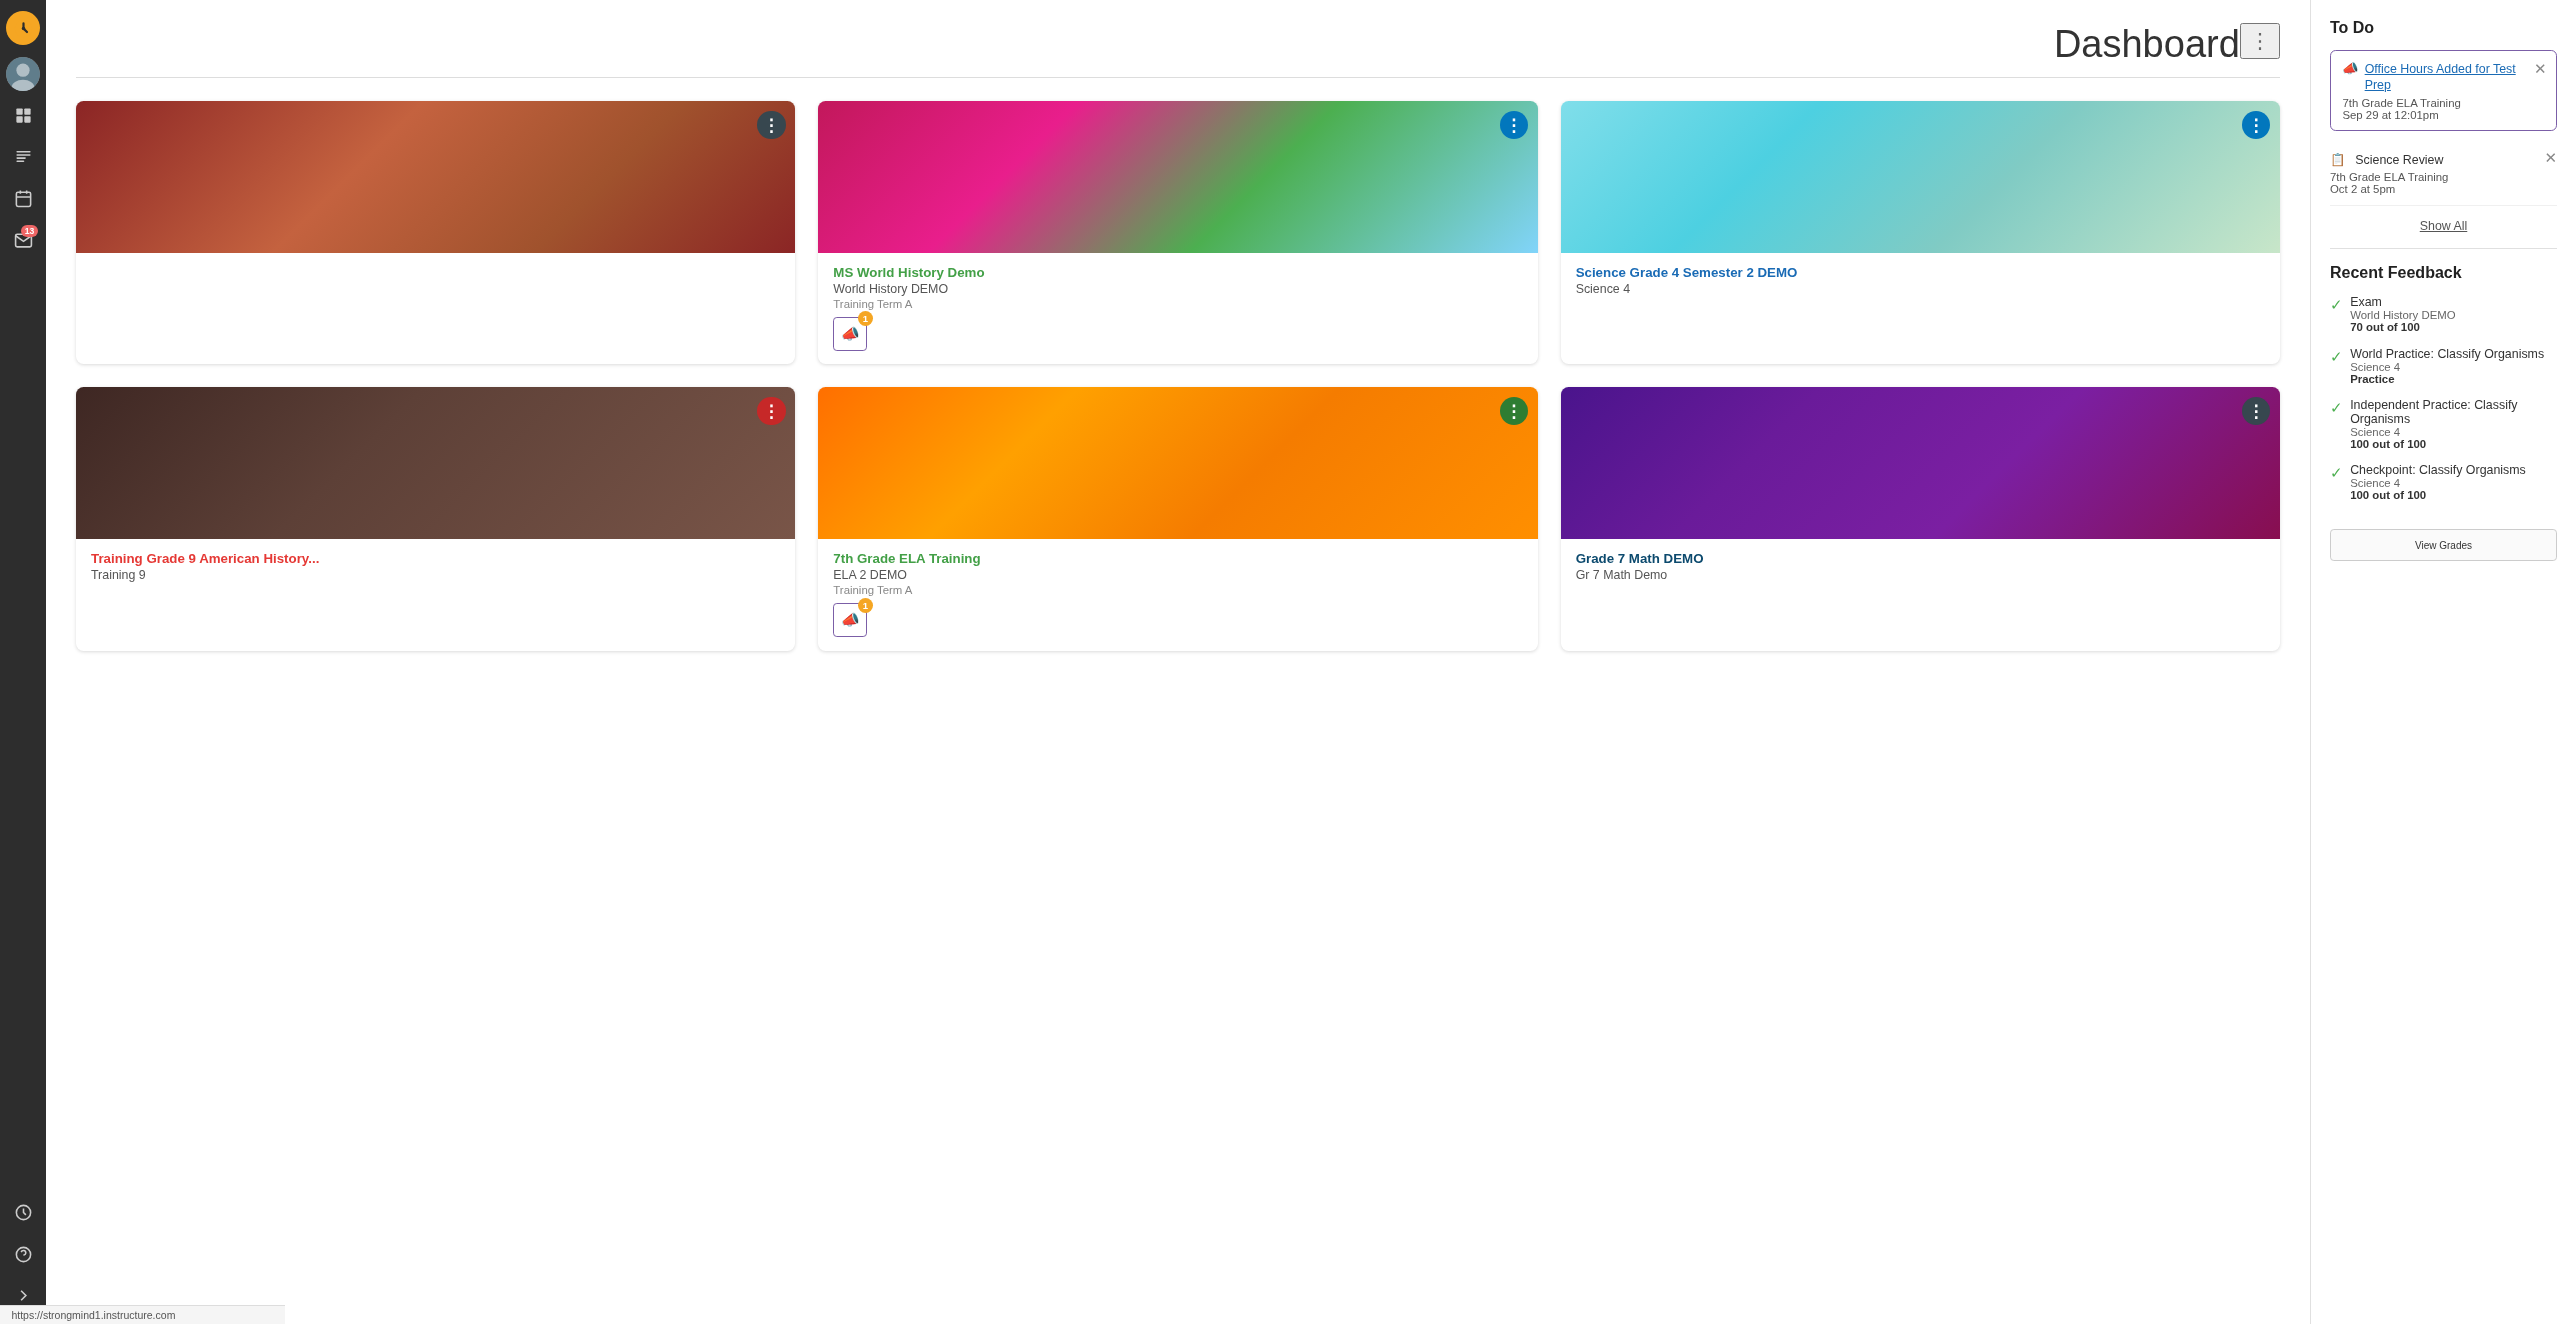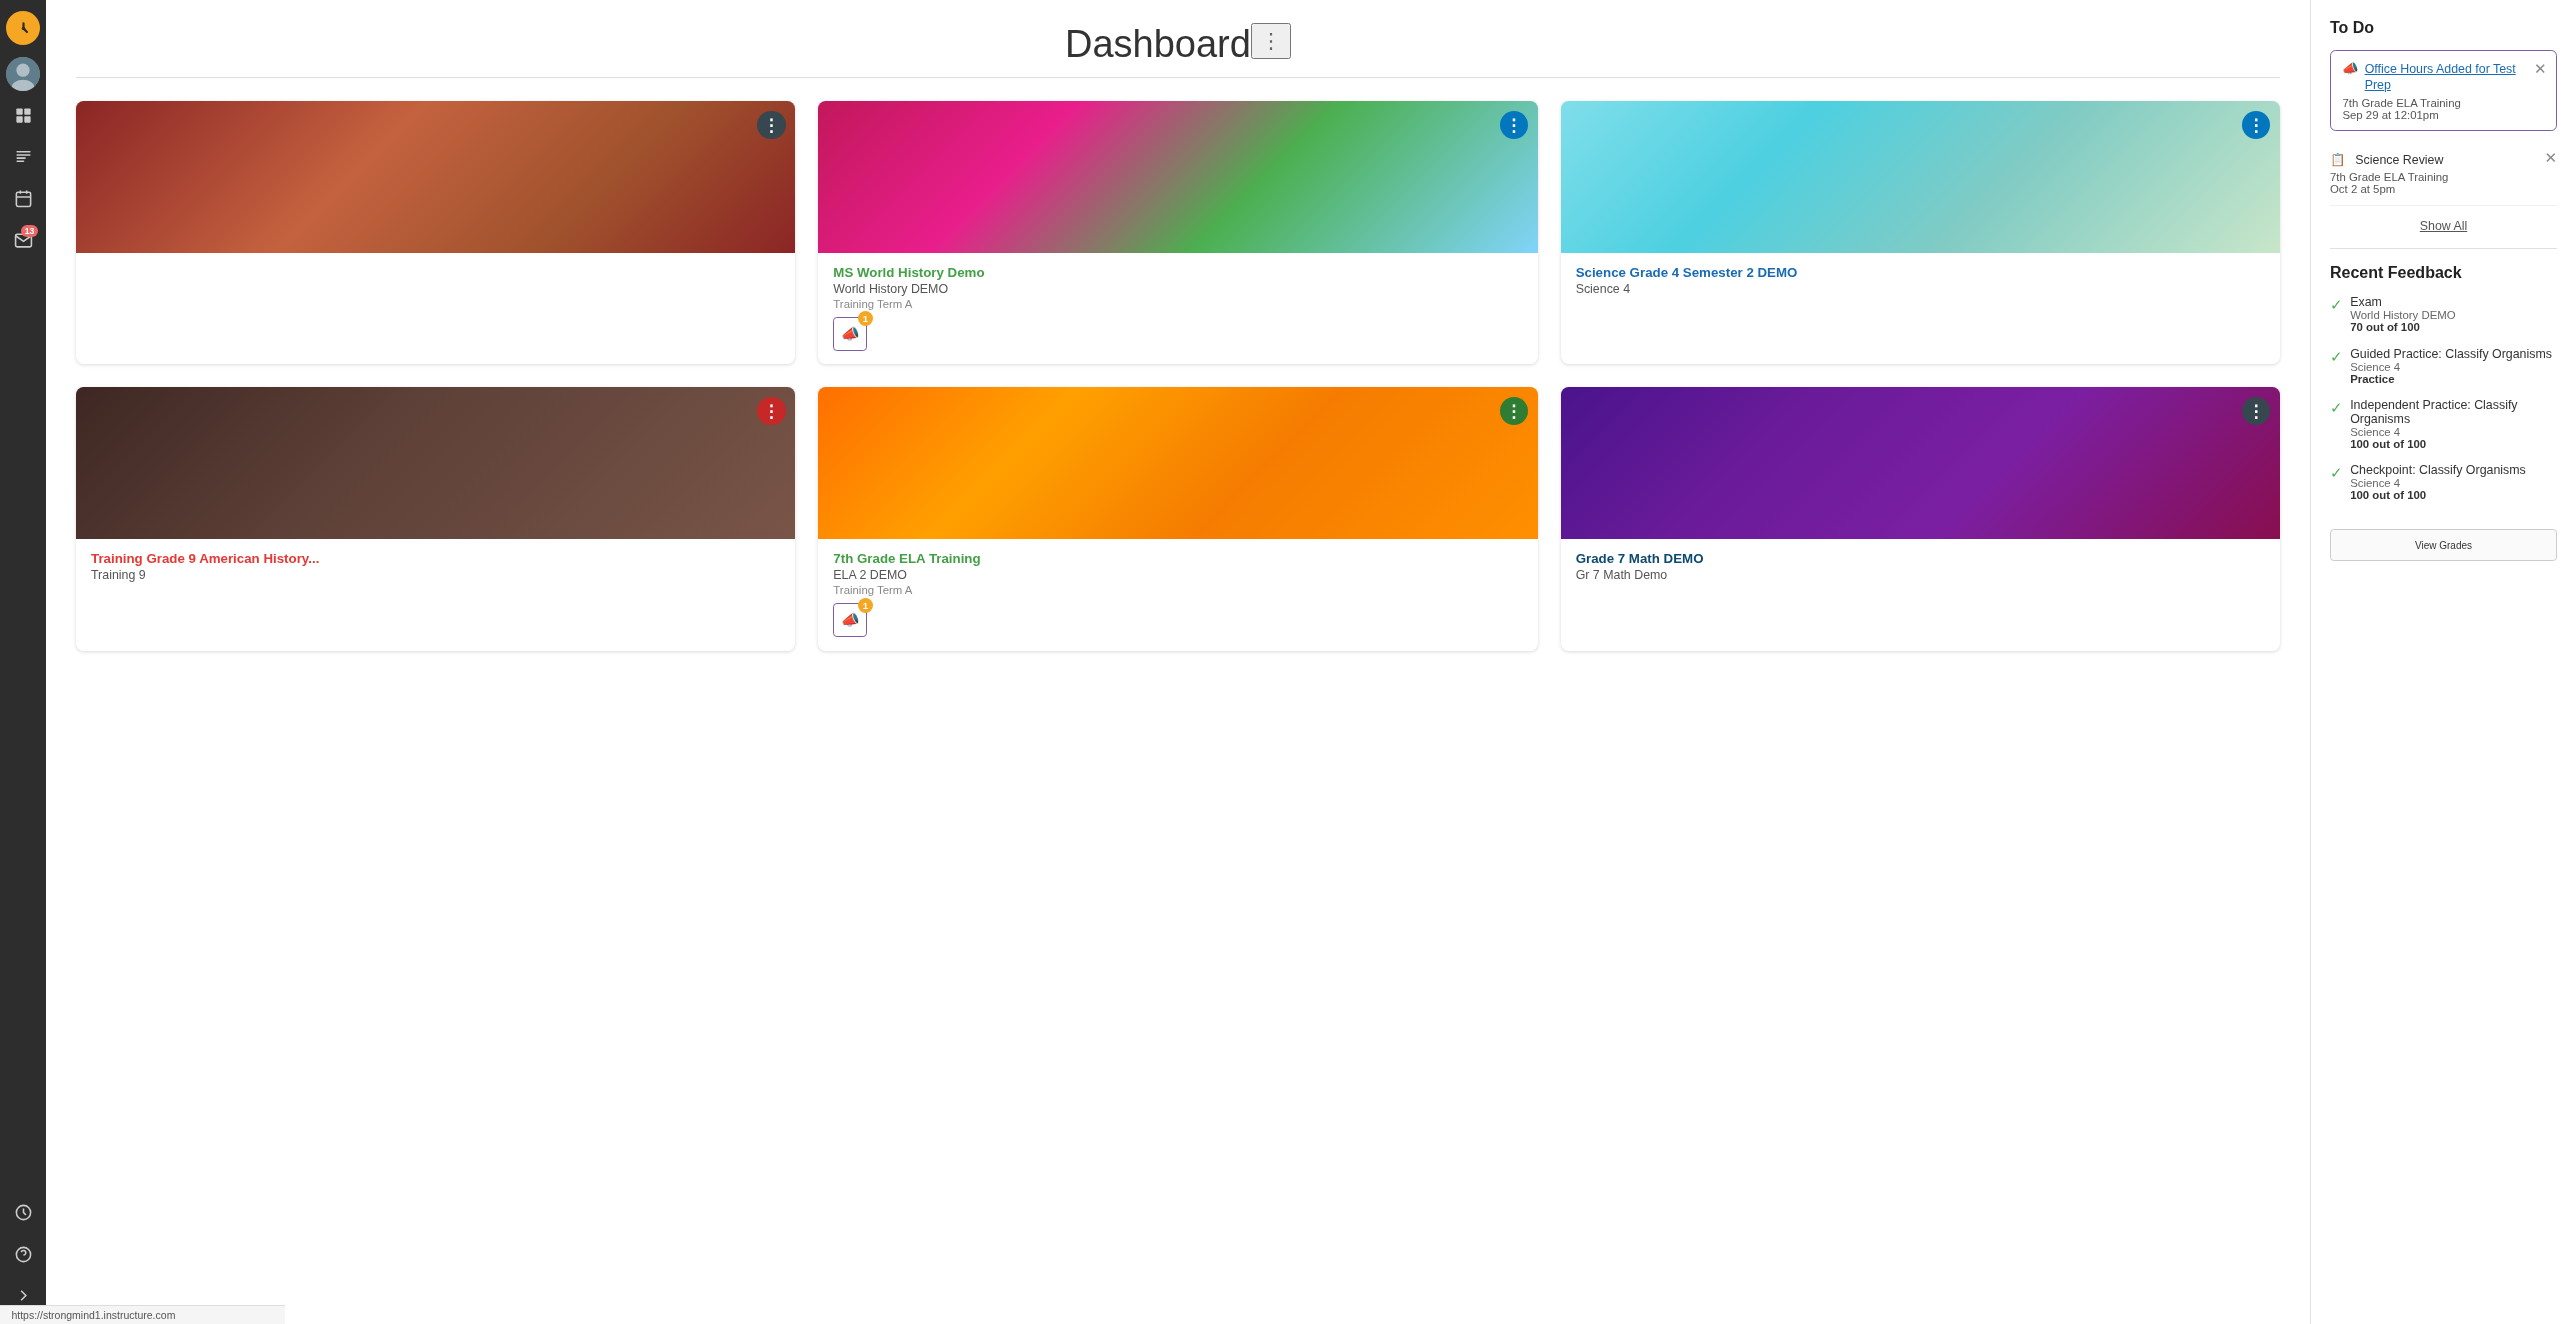--- a/index.html
+++ b/index.html
@@ -60,21 +60,21 @@
       flex: 1;
       display: flex;
       flex-direction: column;
       overflow: hidden;
       background: white;
     }
 
     .header {
       display: flex;
       align-items: flex-start;
-      justify-content: center;
+      justify-content: flex-end;
       padding: 23px 30px 11.4px;
     }
     .header h1 {
       font-size: 38px;
       font-weight: 300;
       color: #333;
     }
     .header-menu {
       font-size: 21px;
       color: #666;
@@ -417,21 +417,21 @@
       <div class="feedback-content">
         <div class="feedback-type">Exam</div>
         <div class="feedback-course">World History DEMO</div>
         <div class="feedback-score">70 out of 100</div>
       </div>
     </div>
 
     <div class="feedback-item">
       <span class="feedback-check">✓</span>
       <div class="feedback-content">
-        <div class="feedback-type">Guided Practice: Classify Organisms</div>
+        <div class="feedback-type">World Practice: Classify Organisms</div>
         <div class="feedback-course">Science 4</div>
         <div class="feedback-score">Practice</div>
       </div>
     </div>
 
     <div class="feedback-item">
       <span class="feedback-check">✓</span>
       <div class="feedback-content">
         <div class="feedback-type">Independent Practice: Classify Organisms</div>
         <div class="feedback-course">Science 4</div>

